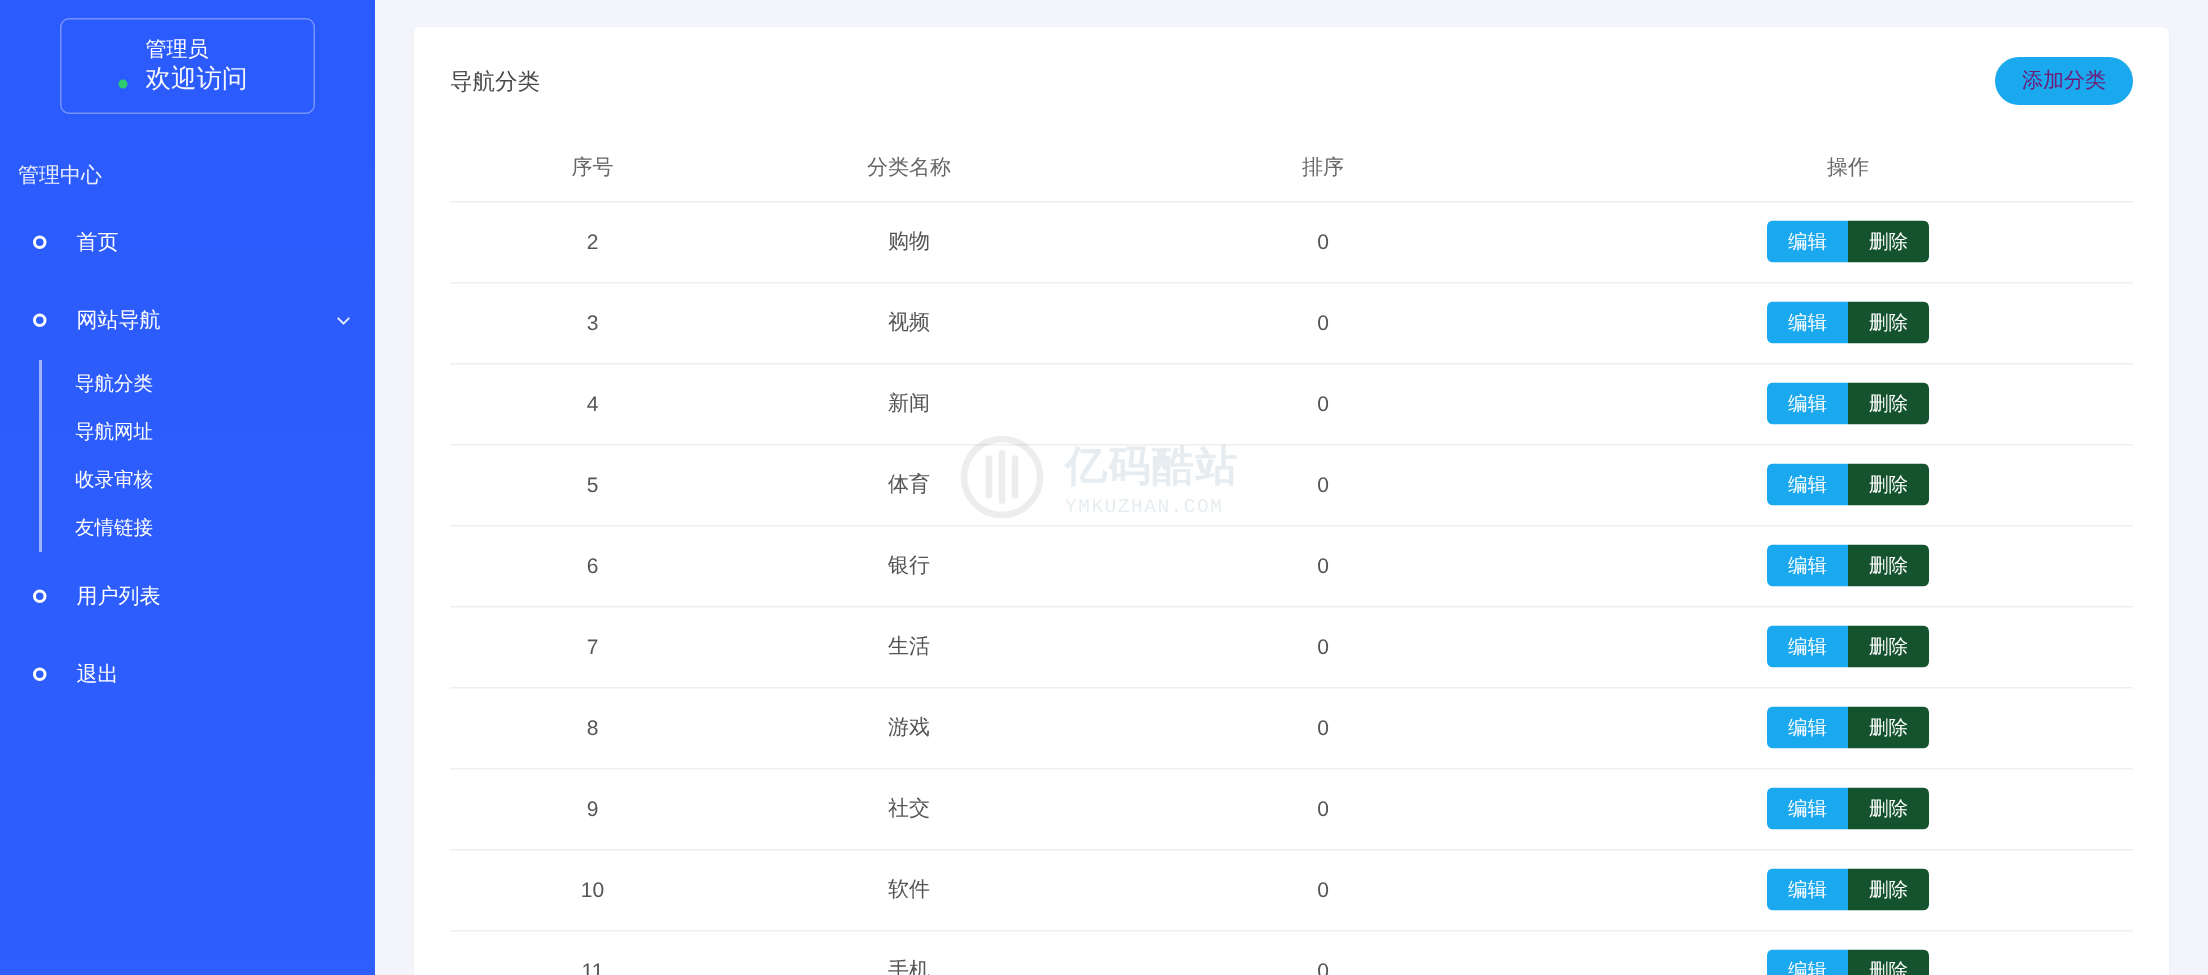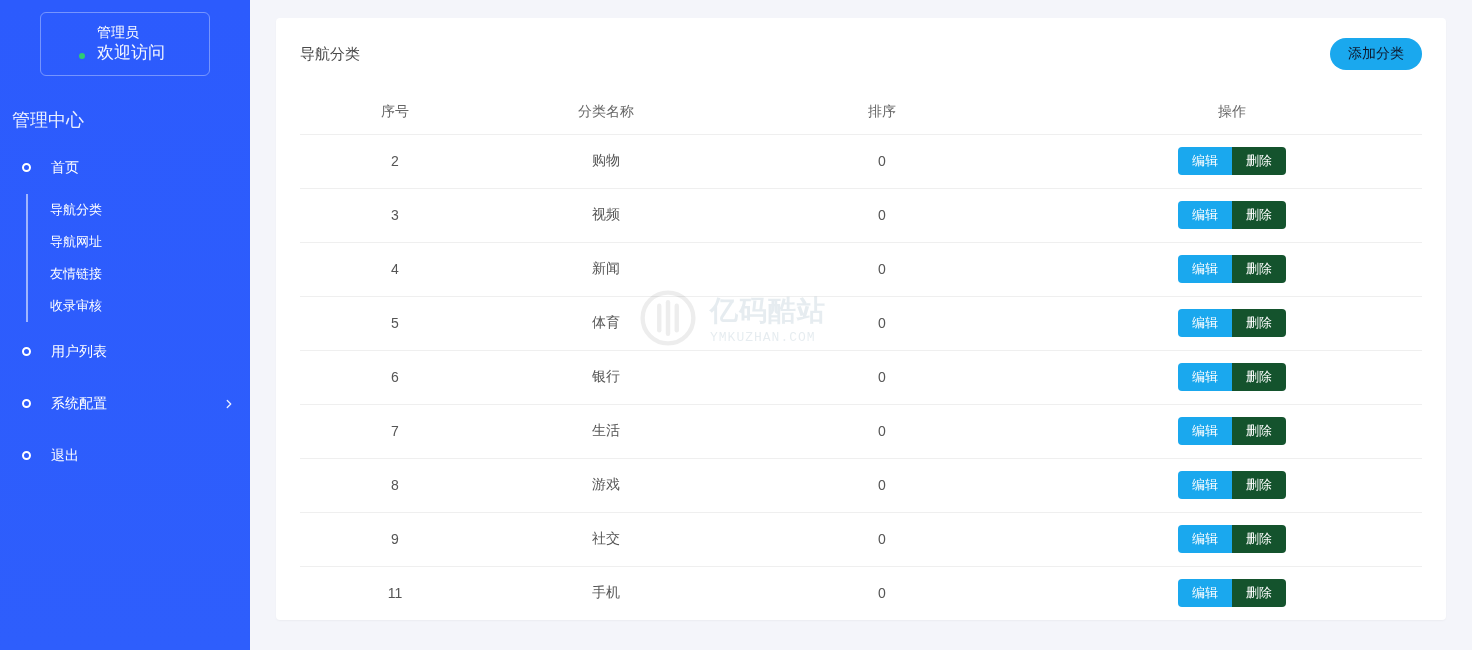--- a/index.html
+++ b/index.html
@@ -39,21 +39,21 @@
   }
   .presence {
     position: absolute; right: -2px; bottom: -2px;
     width: 10px; height: 10px; border-radius: 50%;
     background: #2ecc71; border: 2px solid #2c5bfd;
   }
   .user-text { line-height: 1.35; }
   .user-name { font-size: 14px; }
   .user-welcome { font-size: 17px; opacity: 0.95; }
 
-  .section-title { font-size: 18px; opacity: 0.9; padding: 18px 12px 10px; }
+  .section-title { font-size: 14px; opacity: 0.9; padding: 18px 12px 10px; }
 
   .nav { list-style: none; }
   .nav-item {
     display: flex; align-items: center;
     height: 52px; padding: 0 14px 0 22px;
     cursor: pointer; color: #fff;
     justify-content: space-between;
   }
   .nav-item .left { display: flex; align-items: center; gap: 20px; }
   .nav-bullet {
@@ -63,21 +63,21 @@
   .chev { opacity: 0.9; }
 
   .subnav { list-style: none; margin: 0 0 4px 0; border-left: 2px solid rgba(255,255,255,0.55); margin-left: 26px; }
   .subnav-item { height: 32px; display: flex; align-items: center; padding-left: 22px; cursor: pointer; font-size: 13px; }
 
   
   .main { flex: 1 1 auto; padding: 18px 26px 0 26px; overflow: auto; }
   .panel { background: #fff; border-radius: 4px; box-shadow: 0 1px 2px rgba(0,0,0,0.04); padding: 20px 24px 0 24px; }
   .panel-head { display: flex; align-items: center; justify-content: space-between; margin-bottom: 20px; }
   .panel-title { font-size: 15px; color: #4a4a4a; }
-  .btn { display: inline-flex; align-items: center; justify-content: center; border: none; cursor: pointer; border-radius: 16px; padding: 0 18px; height: 32px; font-size: 14px; color: #0f172a; }
+  .btn { display: inline-flex; align-items: center; justify-content: center; border: none; cursor: pointer; border-radius: 16px; padding: 0 18px; height: 32px; font-size: 14px; color: #701a75; }
   .btn-primary { background: #1aa8ee; }
 
   table.data { width: 100%; border-collapse: collapse; }
   table.data th { font-weight: 400; color: #666; height: 44px; text-align: center; }
   table.data td { height: 54px; border-top: 1px solid #efefef; text-align: center; color: #555; }
 
   .col-op { width: 380px; }
 
   .btn-group { display: inline-flex; border-radius: 4px; overflow: hidden; }
   .btn-xs { height: 28px; padding: 0 14px; font-size: 13px; display: inline-flex; align-items: center; justify-content: center; border: none; cursor: pointer; color: #fff; }
@@ -111,50 +111,50 @@
 
     <div class="section-title">管理中心</div>
 
     <ul class="nav" id="nav">
         <li class="nav-item">
           <span class="left">
             <span class="nav-bullet"></span>
             <span>首页</span>
           </span>
         </li>
-        <ul class="subnav">
-          <li class="subnav-item">
-            <span>导航分类</span>
-          </li>
-          <li class="subnav-item">
-            <span>导航网址</span>
-          </li>
-          <li class="subnav-item">
-            <span>友情链接</span>
-          </li>
-          <li class="subnav-item">
-            <span>收录审核</span>
-          </li>
-        </ul>
-        <li class="nav-item">
-          <span class="left">
-            <span class="nav-bullet"></span>
-            <span>用户列表</span>
-          </span>
-        </li>
-        <li class="nav-item">
-          <span class="left">
-            <span class="nav-bullet"></span>
-            <span>系统配置</span>
+        <li class="nav-item">
+          <span class="left">
+            <span class="nav-bullet"></span>
+            <span>网站导航</span>
           </span>
           <svg class="chev" width="14" height="14" viewBox="0 0 24 24" fill="none" stroke="#fff" stroke-width="2.2" stroke-linecap="round" stroke-linejoin="round">
-            <g transform="rotate(0 12 12)">
+            <g transform="rotate(90 12 12)">
               <polyline points="9 6 15 12 9 18"></polyline>
             </g>
           </svg>
+        </li>
+        <ul class="subnav">
+          <li class="subnav-item">
+            <span>导航分类</span>
+          </li>
+          <li class="subnav-item">
+            <span>导航网址</span>
+          </li>
+          <li class="subnav-item">
+            <span>收录审核</span>
+          </li>
+          <li class="subnav-item">
+            <span>友情链接</span>
+          </li>
+        </ul>
+        <li class="nav-item">
+          <span class="left">
+            <span class="nav-bullet"></span>
+            <span>用户列表</span>
+          </span>
         </li>
         <li class="nav-item">
           <span class="left">
             <span class="nav-bullet"></span>
             <span>退出</span>
           </span>
         </li>
       </ul>
   </aside>
 
@@ -240,20 +240,29 @@
             <tr>
               <td>9</td>
               <td>社交</td>
               <td>0</td>
               <td class="col-op"><span class="btn-group">
                   <button class="btn-xs btn-edit">编辑</button>
                   <button class="btn-xs btn-del">删除</button>
                 </span></td>
             </tr>
             <tr>
+              <td>10</td>
+              <td>软件</td>
+              <td>0</td>
+              <td class="col-op"><span class="btn-group">
+                  <button class="btn-xs btn-edit">编辑</button>
+                  <button class="btn-xs btn-del">删除</button>
+                </span></td>
+            </tr>
+            <tr>
               <td>11</td>
               <td>手机</td>
               <td>0</td>
               <td class="col-op"><span class="btn-group">
                   <button class="btn-xs btn-edit">编辑</button>
                   <button class="btn-xs btn-del">删除</button>
                 </span></td>
             </tr>
           </tbody>
       </table>

